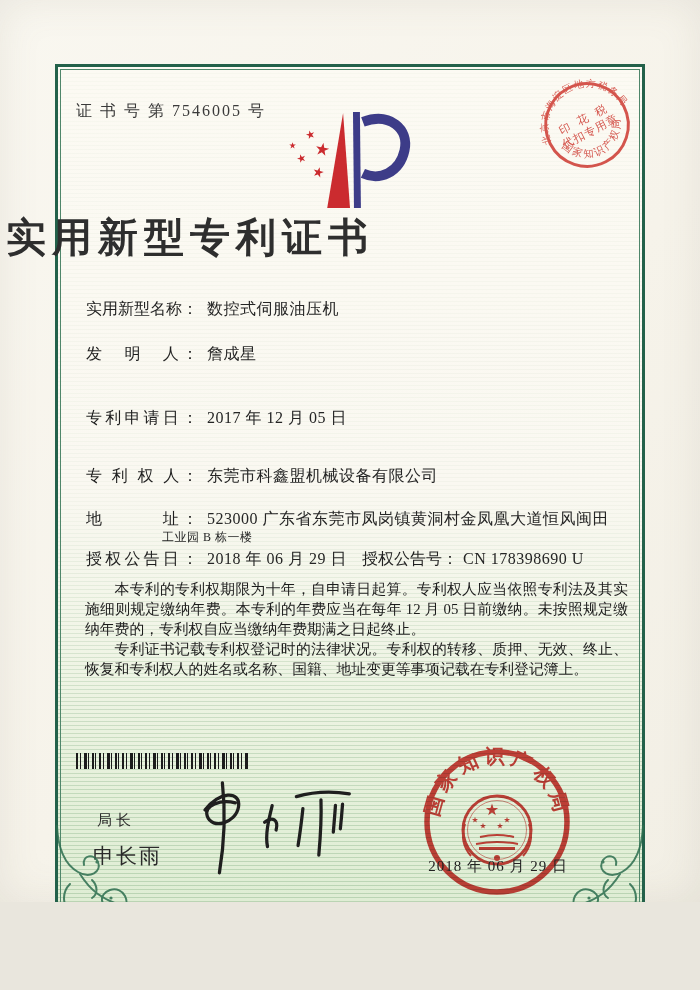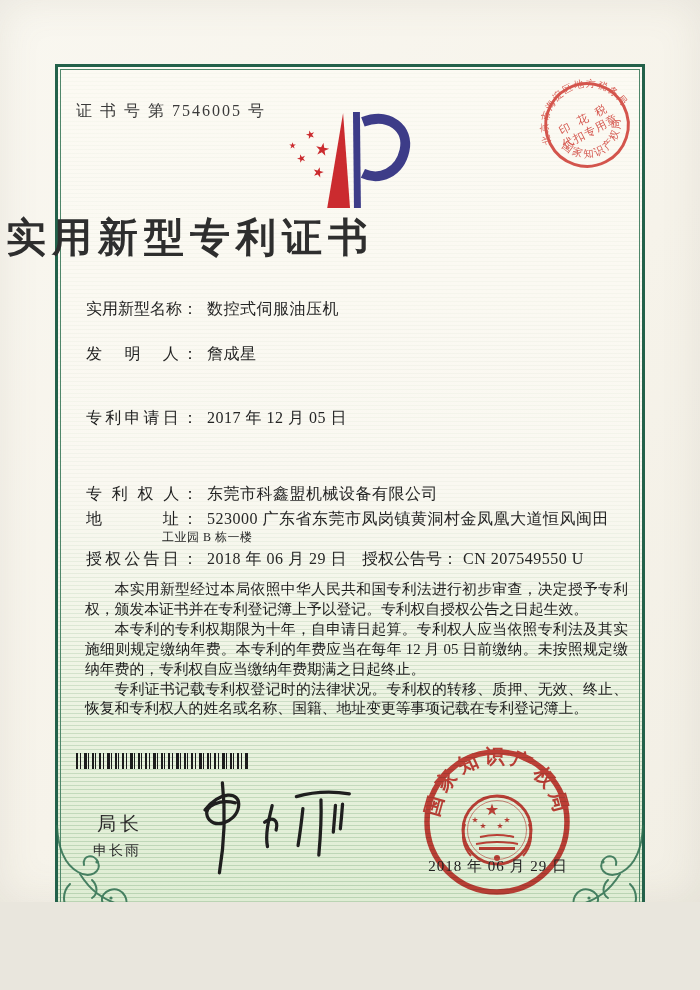--- a/index.html
+++ b/index.html
@@ -30,22 +30,22 @@
 
   .paras{position:absolute;left:85px;top:580px;width:543px;font-size:14.8px;line-height:19.9px;
          color:#1c1c1c;text-align:justify;}
   .paras p{margin:0;text-indent:2em;}
 
   .barcode{position:absolute;left:76px;top:753px;width:172px;height:16px;
          background:repeating-linear-gradient(90deg,#1b1b1b 0 2px,transparent 2px 4px,#1b1b1b 4px 5px,
          transparent 5px 8px,#1b1b1b 8px 11px,transparent 11px 12px,#1b1b1b 12px 13px,transparent 13px 16px,
          #1b1b1b 16px 18px,transparent 18px 19px,#1b1b1b 19px 20px,transparent 20px 23px);}
 
-  .official-title{position:absolute;left:97px;top:811px;font-size:19px;color:#2a2a2a;letter-spacing:4px;}
-  .official-name{position:absolute;left:93px;top:842px;font-size:14px;color:#2a2a2a;letter-spacing:2px;}
+  .official-title{position:absolute;left:97px;top:811px;font-size:15px;color:#2a2a2a;letter-spacing:4px;}
+  .official-name{position:absolute;left:93px;top:842px;font-size:21px;color:#2a2a2a;letter-spacing:2px;}
   .signature{position:absolute;left:180px;top:777px;width:190px;height:102px;transform:rotate(-2deg);}
 
   .seal{position:absolute;left:417px;top:742px;width:160px;height:160px;mix-blend-mode:multiply;opacity:0.93;}
   .seal-date{position:absolute;left:413px;top:857px;width:170px;text-align:center;font-size:15px;
              letter-spacing:1px;color:#222;z-index:6;}
   .stamp{position:absolute;left:528px;top:66px;width:118px;height:118px;transform:rotate(-27deg);
          mix-blend-mode:multiply;opacity:0.9;}
 
   .orn{position:absolute;width:100px;height:114px;z-index:4;}
   .orn.br{left:546px;top:822px;}
@@ -84,36 +84,35 @@
 
   <div class="frow" style="top:344px">
     <span class="flabel">发　明　人：</span><span class="fvalue">詹成星</span>
   </div>
   <div class="frow" style="top:299px">
     <span class="flabel">实用新型名称：</span><span class="fvalue">数控式伺服油压机</span>
   </div>
   <div class="frow" style="top:408px">
     <span class="flabel">专利申请日：</span><span class="fvalue">2017 年 12 月 05 日</span>
   </div>
-  <div class="frow" style="top:484px">
+  <div class="frow" style="top:466px">
     <span class="flabel">专 利 权 人：</span><span class="fvalue">东莞市科鑫盟机械设备有限公司</span>
   </div>
   <div class="frow" style="top:509px">
     <span class="flabel">地　　　址：</span><span class="fvalue">523000 广东省东莞市凤岗镇黄洞村金凤凰大道恒风闽田</span>
   </div>
   <div class="addr2">工业园 B 栋一楼</div>
   <div class="frow" style="top:549px">
     <span class="flabel">授权公告日：</span><span class="fvalue">2018 年 06 月 29 日</span>
   </div>
   <div class="frow" style="left:362px;top:549px">
-    <span class="flabel sm">授权公告号：</span><span class="fvalue">CN 207549550 U</span>
+    <span class="flabel sm">授权公告号：</span><span class="fvalue">CN 178398690 U</span>
   </div>
 
   <div class="paras">
-    <p>本实用新型经过本局依照中华人民共和国专利法进行初步审查，决定授予专利权，颁发本证书并在专利登记簿上予以登记。专利权自授权公告之日起生效。</p>
     <p>本专利的专利权期限为十年，自申请日起算。专利权人应当依照专利法及其实施细则规定缴纳年费。本专利的年费应当在每年 12 月 05 日前缴纳。未按照规定缴纳年费的，专利权自应当缴纳年费期满之日起终止。</p>
     <p>专利证书记载专利权登记时的法律状况。专利权的转移、质押、无效、终止、恢复和专利权人的姓名或名称、国籍、地址变更等事项记载在专利登记簿上。</p>
   </div>
 
   <div class="barcode"></div>
 
   <div class="official-title">局长</div>
   <div class="official-name">申长雨</div>
 
   <svg class="signature" viewBox="0 0 180 100">

